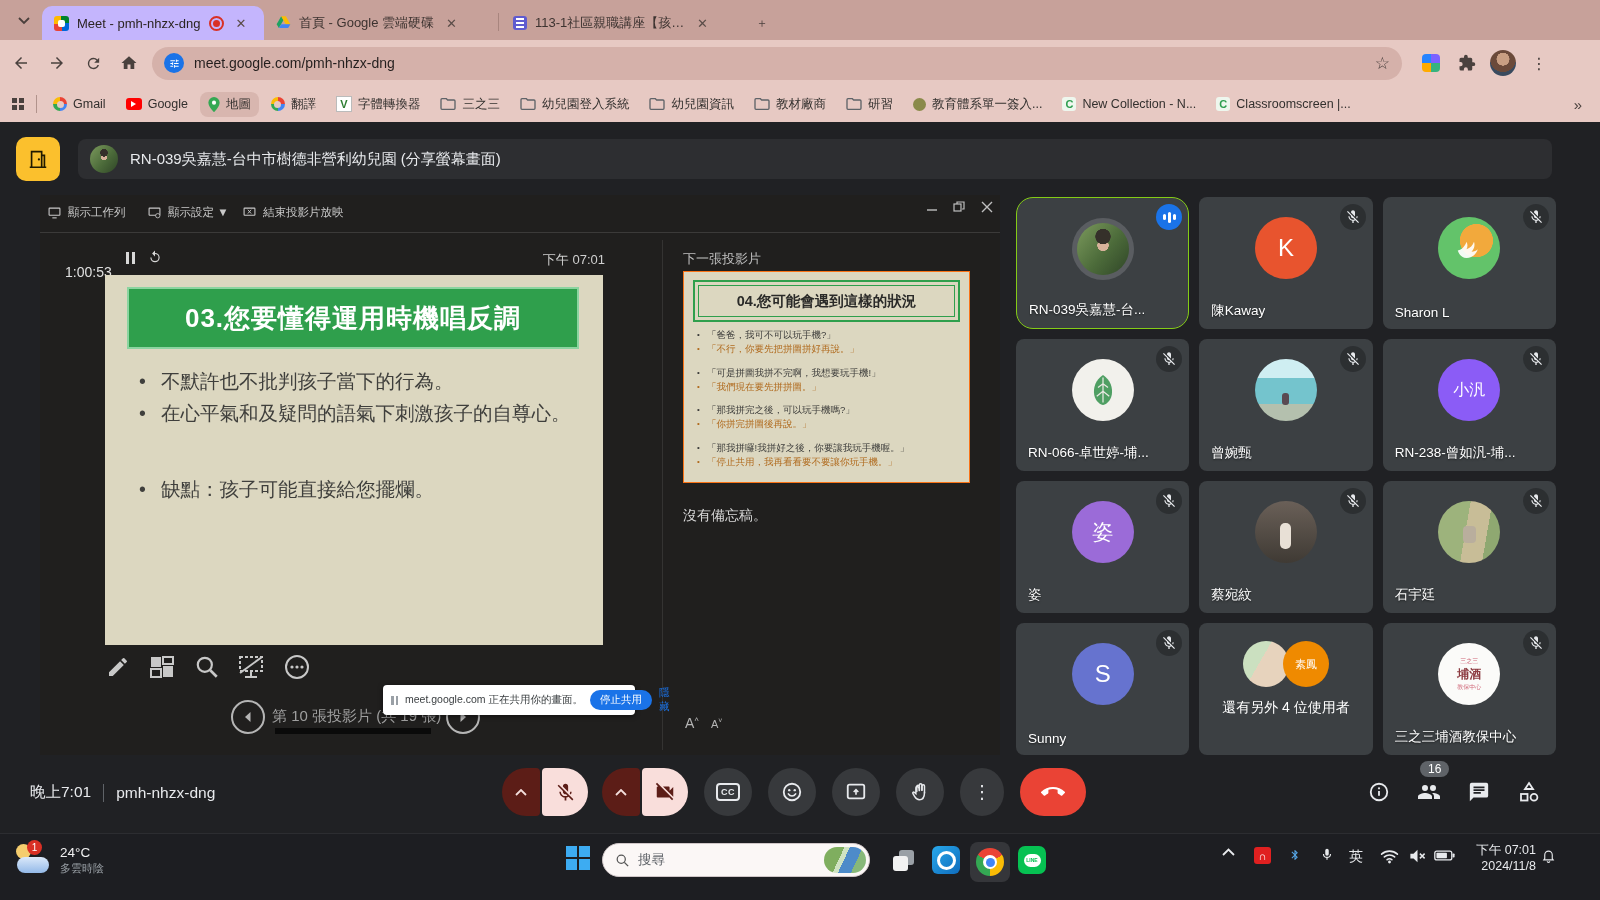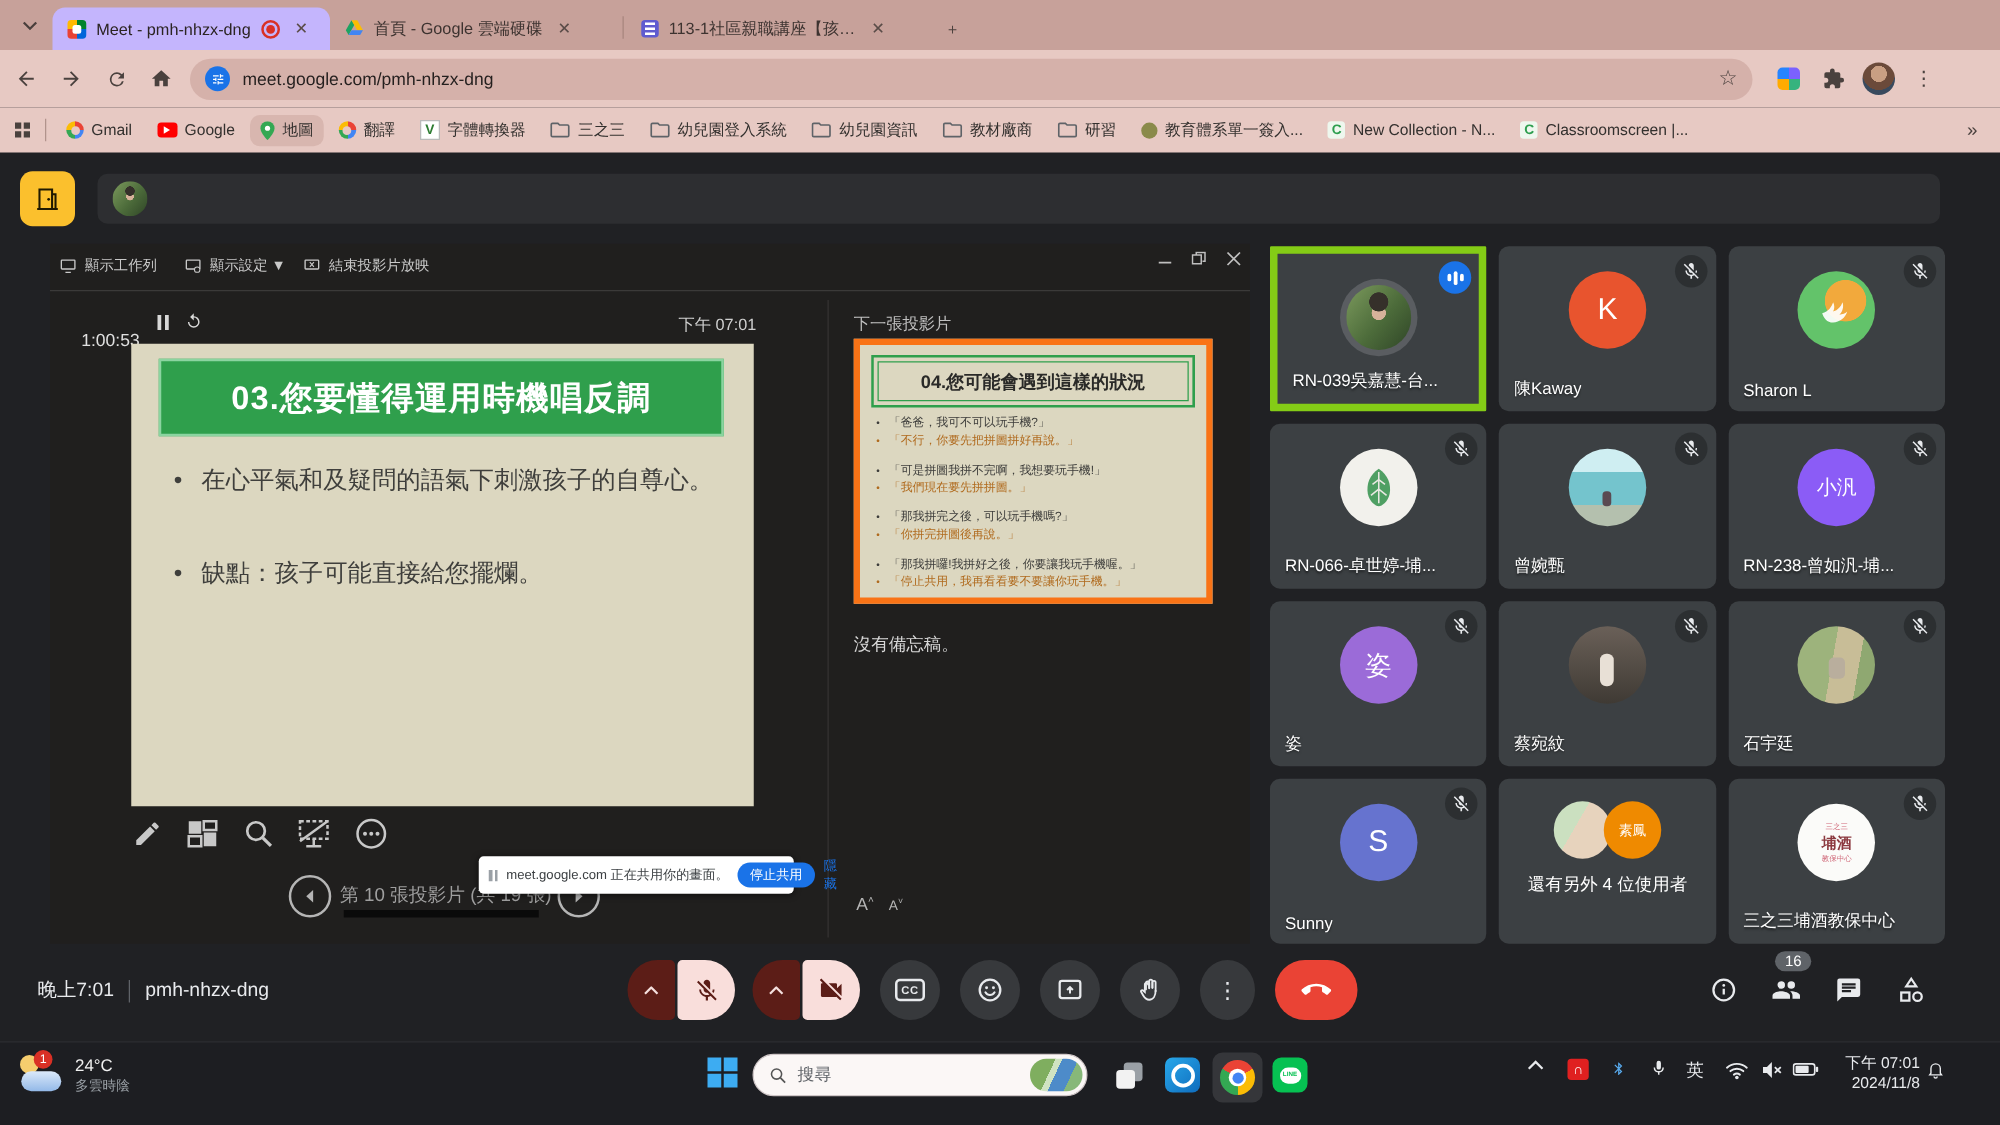--- a/index.html
+++ b/index.html
@@ -38,40 +38,40 @@
   .ppt-tb{position:absolute;top:10px;display:flex;align-items:center;gap:7px;color:#c9c9c9;font-size:11.5px}
   .winc{position:absolute;top:6px;color:#bfbfbf}
   #ppt .hr{position:absolute;left:0;top:37px;width:100%;height:1px;background:#3b3a39}
   .slide{position:absolute;left:65px;top:80px;width:498px;height:370px;background:#dcd7c0}
   .banner{position:absolute;left:22px;top:12px;width:452px;height:62px;background:#2f9f4c;border:2px solid #8bd4a0;box-sizing:border-box;display:flex;align-items:center;justify-content:center;color:#fff;font-weight:bold;font-size:26px;letter-spacing:1px}
   .bullets{position:absolute;left:26px;top:92px;width:448px;color:#3f3f3c;font-size:19.5px;line-height:1.5}
   .bullets div{position:relative;padding-left:30px}
   .bullets div::before{content:"•";position:absolute;left:8px}
   .vdiv{position:absolute;left:622px;top:45px;width:1px;height:510px;background:#343332}
   .nextlbl{position:absolute;left:643px;top:55px;color:#c0c0c0;font-size:13px}
-  .nslide{position:absolute;left:643px;top:76px;width:287px;height:212px;background:#dcd7c0;border:5px solid #f97316;box-sizing:border-box}
+  .nslide{position:absolute;left:643px;top:76px;width:287px;height:212px;background:#dcd7c0;border:1px solid #f97316;box-sizing:border-box}
   .ntitle{position:absolute;left:9px;top:8px;right:9px;height:38px;border:2px solid #2f9f4c;box-shadow:inset 0 0 0 3px #dcd7c0,inset 0 0 0 4px #2f9f4c;display:flex;align-items:center;justify-content:center;font-weight:bold;font-size:14.5px;color:#2a2a28}
   .dlg{position:relative;padding-left:12px;font-size:9.5px;line-height:1.5}
   .dlg::before{content:"•";position:absolute;left:2px;font-size:8px;top:1px}
   .dlg.dk{color:#3c3c3a}.dlg.or{color:#b06a1d}
   .dgap{height:9px}
   .notes{position:absolute;left:643px;top:312px;color:#d8d8d8;font-size:14px}
   .ptool{position:absolute;top:455px;color:#c8c8c8;display:flex;align-items:center;justify-content:center;width:34px;height:34px}
   .navcirc{position:absolute;top:505px;width:30px;height:30px;border:2px solid #b5b5b5;border-radius:50%;display:flex;align-items:center;justify-content:center}
   .counter{position:absolute;left:232px;top:512px;color:#9f9f9f;font-size:15px;white-space:nowrap}
   .pstrip{position:absolute;left:235px;top:533px;width:156px;height:6px;background:#0a0a0a}
   .fontbtns{position:absolute;left:645px;top:520px;color:#b5b5b5;font-size:14px;display:flex;gap:12px;align-items:baseline}
   #sharebanner{position:absolute;left:343px;top:490px;width:252px;height:30px;background:#fff;border-radius:4px;box-shadow:0 1px 5px rgba(0,0,0,.55);display:flex;align-items:center;gap:7px;padding:0 8px;box-sizing:border-box;z-index:6}
   #sharebanner .btxt{font-size:10.5px;color:#3c4043;white-space:nowrap}
   #stopshare{background:#1a73e8;color:#fff;font-size:10.5px;padding:3px 10px;border-radius:11px;white-space:nowrap}
   #hideshare{color:#1a73e8;font-size:10.5px}
   
   #pgrid{left:1016px;top:197px;width:540px;height:558px;display:grid;grid-template-columns:repeat(3,1fr);grid-template-rows:repeat(4,1fr);gap:10px}
   .tile{position:relative;background:#3c4043;border-radius:8px;box-sizing:border-box;overflow:hidden}
-  .tile.speaking{border:6px solid #84cc16;border-radius:1px}
+  .tile.speaking{border:1px solid #84cc16;border-radius:17px}
   .micoff{position:absolute;top:7px;right:7px;width:26px;height:26px;border-radius:50%;background:rgba(25,26,29,.45);display:flex;align-items:center;justify-content:center;color:#e8eaed}
   .audio{position:absolute;top:6px;right:6px;width:26px;height:26px;border-radius:50%;background:#1a73e8;display:flex;align-items:center;justify-content:center;gap:2px}
   .audio i{display:block;width:3px;border-radius:2px;background:#fff}
   .av{position:absolute;left:50%;top:20px;transform:translateX(-50%);width:62px;height:62px;border-radius:50%;display:flex;align-items:center;justify-content:center;color:#fff}
   .tname{position:absolute;left:12px;bottom:9px;max-width:148px;color:#fff;font-size:13.5px;white-space:nowrap;overflow:hidden;text-overflow:ellipsis;text-shadow:0 1px 2px rgba(0,0,0,.6)}
   
   #mfoot{left:30px;top:782px;color:#e8eaed;font-size:15.5px;display:flex;align-items:center;gap:12px}
   #controls{left:502px;top:768px;display:flex;align-items:center}
   .seg{height:48px;display:flex;align-items:center;justify-content:center;box-sizing:border-box}
   .segL{width:38px;background:#5c1d17;border-radius:24px 4px 4px 24px;color:#f3dedc}
@@ -264,20 +264,21 @@
 </div>
 
 <div id="homebtn" class="abs">
   <svg width="22" height="22" viewBox="0 0 24 24">
       <path fill="none" stroke="#201a00" stroke-width="1.8" d="M5 21V4h11v17M16 8h3v13M3 21h18"></path>
       <circle cx="13" cy="12.5" r="1.2" fill="#201a00"></circle>
     </svg>
 </div>
 <div id="sharepill" class="abs">
   <span class="pavatar"></span>
+  <span class="ptxt">RN-039吳嘉慧-台中市樹德非營利幼兒園 (分享螢幕畫面)</span>
 </div>
 
 <div id="ppt" class="abs">
   <div class="ppt-tb" style="left:8px">
     <svg width="13" height="12" viewBox="0 0 24 22">
         <rect x="2" y="2" width="20" height="13" rx="1" fill="none" stroke="#c9c9c9" stroke-width="2"></rect>
         <path d="M8 20h8" stroke="#c9c9c9" stroke-width="2"></path>
       </svg>
     <span>顯示工作列</span>
   </div>
@@ -321,20 +322,21 @@
   <div class="abs" style="left:108px;top:55px">
       <svg width="14" height="14" viewBox="0 0 24 24">
         <path fill="#d8d8d8" d="M12 5V1L7 6l5 5V7a6 6 0 1 1-6 6H4a8 8 0 1 0 8-8z"></path>
       </svg>
     </div>
   <div class="abs" style="left:495px;top:56px;width:70px;text-align:right;color:#cfcfcf;font-size:13px">下午 07:01</div>
 
   <div class="slide">
     <div class="banner">03.您要懂得運用時機唱反調</div>
     <div class="bullets">
+      <div>不默許也不批判孩子當下的行為。</div>
       <div style="margin-top:3px">在心平氣和及疑問的語氣下刺激孩子的自尊心。</div>
       <div style="margin-top:46px">缺點：孩子可能直接給您擺爛。</div>
     </div>
   </div>
 
   <div class="vdiv"></div>
   <div class="nextlbl">下一張投影片</div>
 
   <div class="nslide">
     <div class="ntitle">04.您可能會遇到這樣的狀況</div>

